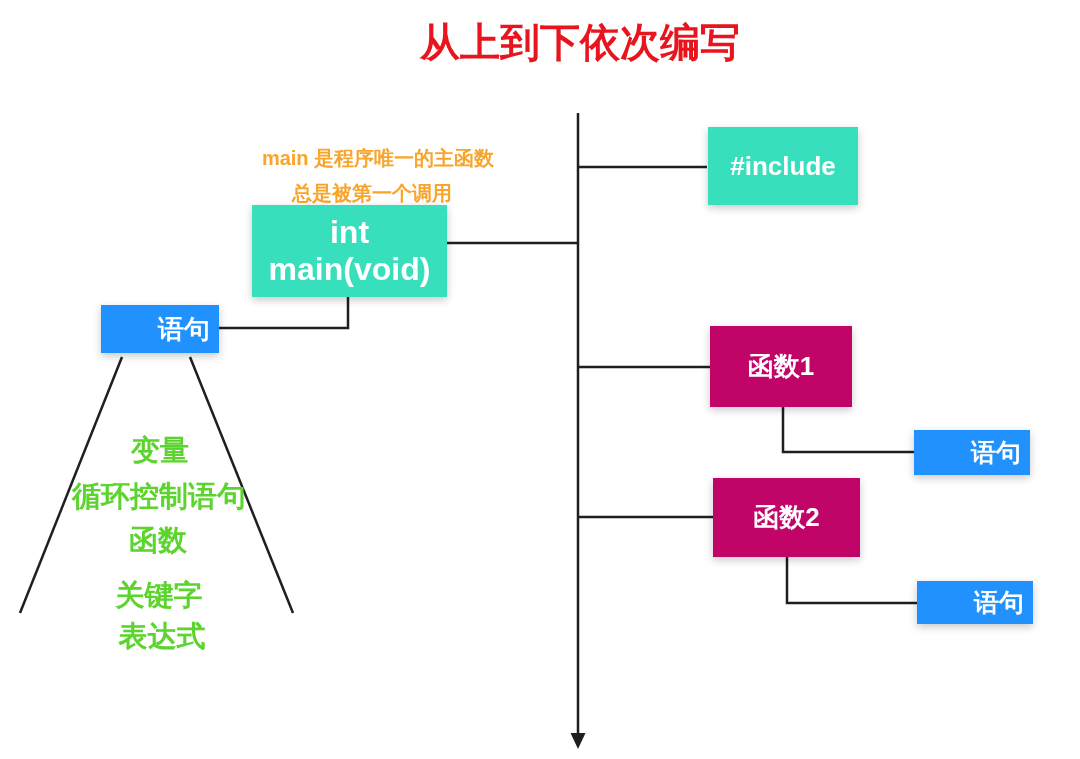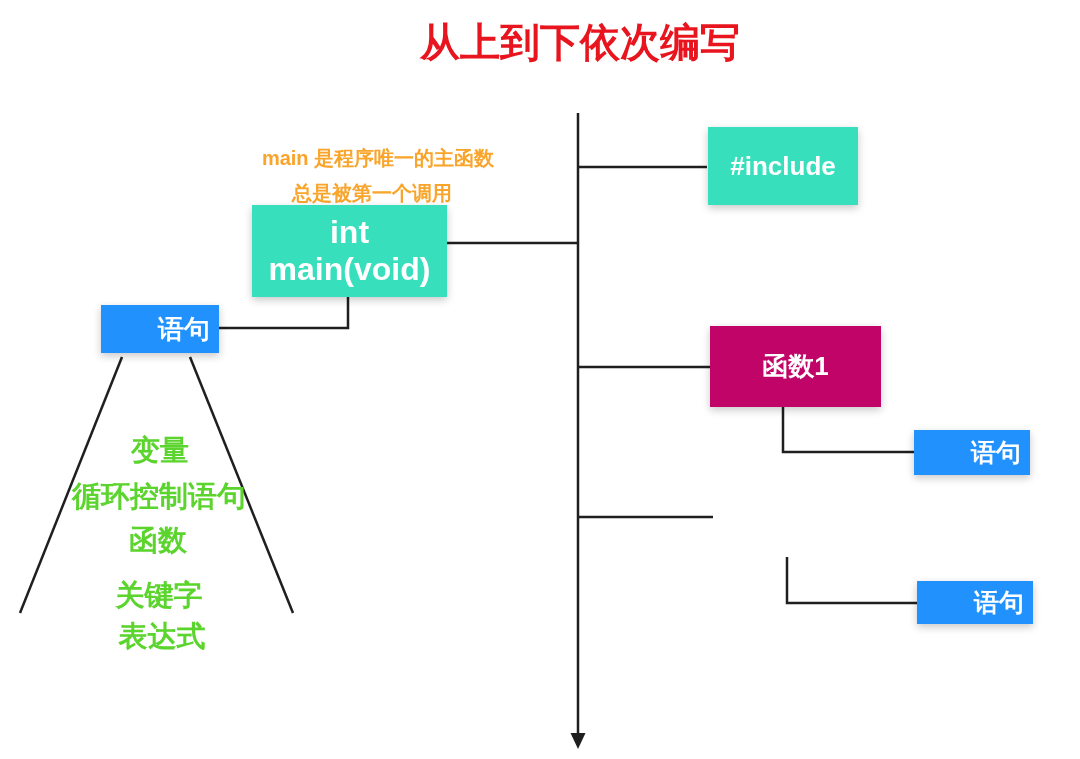--- a/index.html
+++ b/index.html
@@ -85,21 +85,21 @@
     color: #ffffff;
     font-weight: bold;
     box-shadow: 0 3px 8px rgba(0,0,0,0.22);
   }
   .teal    { background: var(--teal); }
   .magenta { background: var(--magenta); }
   .blue    { background: var(--blue); padding-left: 48px; }
   .node-include { left: 708px; top: 127px; width: 150px; height: 78px; font-size: 26px; }
   .node-main    { left: 252px; top: 205px; width: 195px; height: 92px; font-size: 32px; text-align: center; }
   .node-stmt-left { left: 101px; top: 305px; width: 118px; height: 48px; font-size: 26px; }
-  .node-func1   { left: 710px; top: 326px; width: 171px; height: 81px; font-size: 26px; }
+  .node-func1   { left: 710px; top: 326px; width: 142px; height: 81px; font-size: 26px; }
   .node-func2   { left: 713px; top: 478px; width: 147px; height: 79px; font-size: 26px; }
   .node-stmt1   { left: 914px; top: 430px; width: 116px; height: 45px; font-size: 25px; }
   .node-stmt2   { left: 917px; top: 581px; width: 116px; height: 43px; font-size: 25px; }
   .green-item {
     position: absolute;
     transform: translateX(-50%);
     white-space: nowrap;
     color: var(--green);
     font-size: 29px;
     font-weight: bold;
@@ -143,20 +143,23 @@
     <span>int main(void)</span>
   </div>
 
   <div class="node blue node-stmt-left">
     <span>语句</span>
   </div>
 
   <div class="node magenta node-func1">
     <span>函数1</span>
   </div>
+  <div class="node magenta node-func2">
+    <span>函数2</span>
+  </div>
 
   <div class="node blue node-stmt1">
     <span>语句</span>
   </div>
   <div class="node blue node-stmt2">
     <span>语句</span>
   </div>
 
   <div class="green-item gi-0">变量</div>
   <div class="green-item gi-1">循环控制语句</div>

